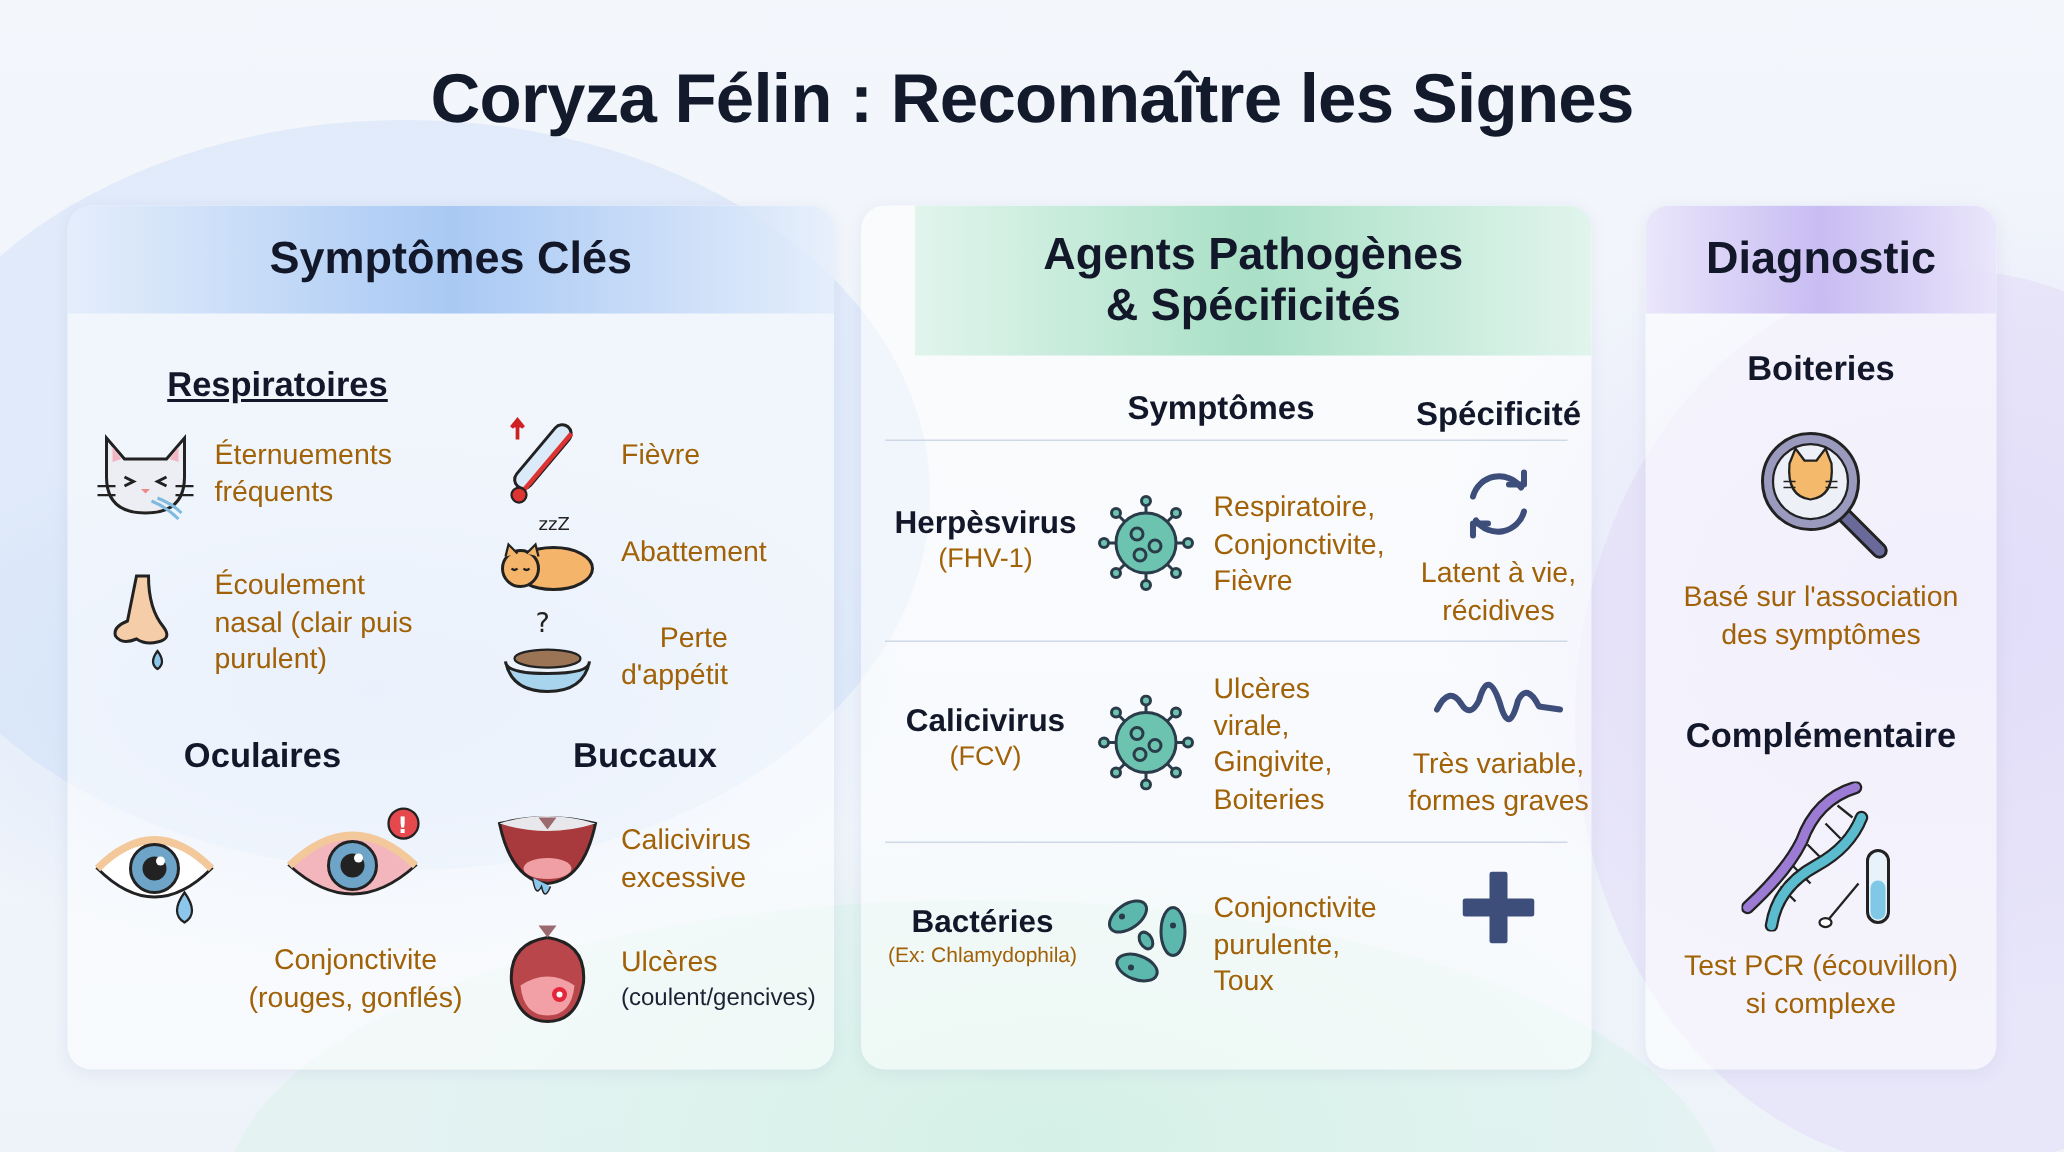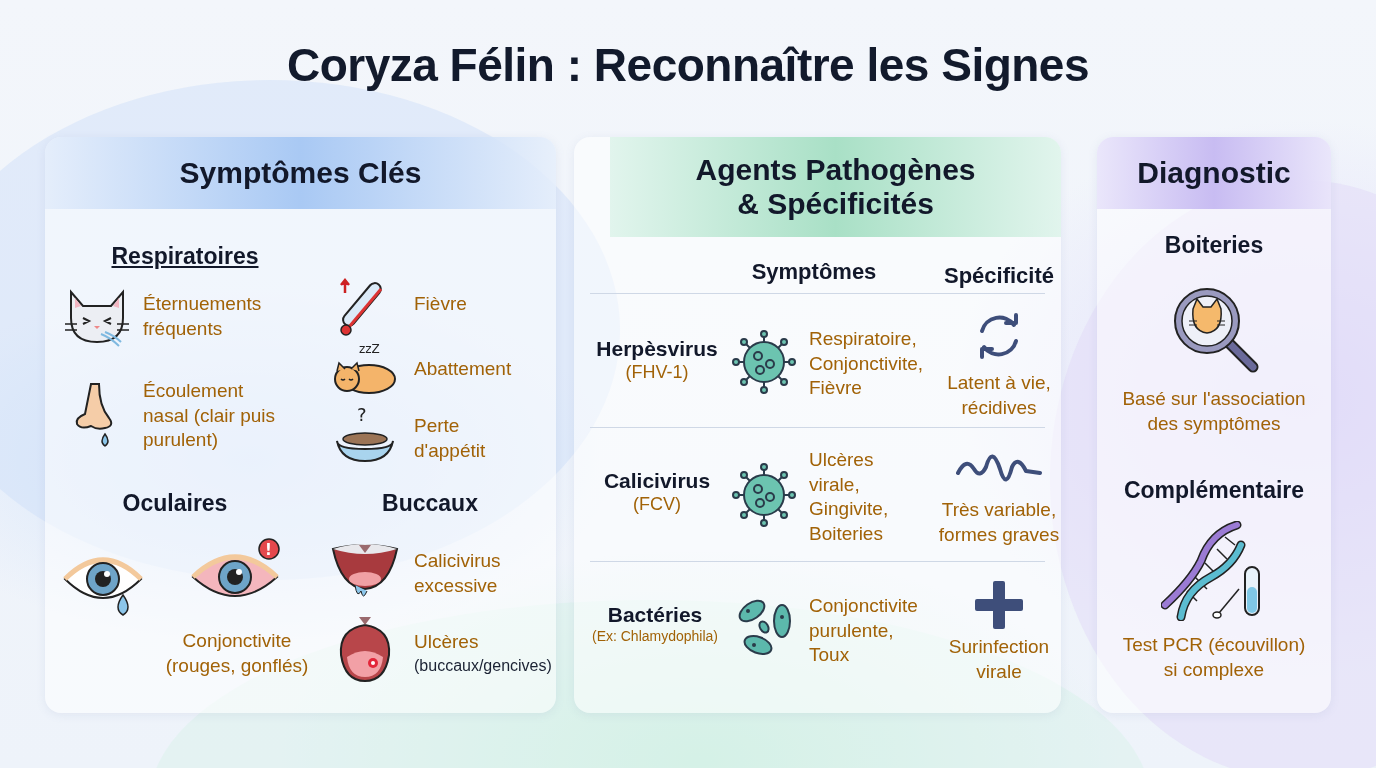--- a/index.html
+++ b/index.html
@@ -119,21 +119,21 @@
   </div>
   <div class="abs txt" style="left:369px; top:220px;">Abattement</div>
 
   <div class="abs" style="left:288px; top:268px;">
     <svg width="64" height="62" viewBox="0 0 64 62">
       <text x="24" y="16" font-size="18" font-family="DejaVu Sans" fill="#222">?</text>
       <ellipse cx="32" cy="34" rx="22" ry="6" fill="#9b7456" stroke="#222" stroke-width="1.5"></ellipse>
       <path d="M4 36 Q8 56 32 56 Q56 56 60 36 Q60 44 32 44 Q4 44 4 36 Z" fill="#a9d4ee" stroke="#222" stroke-width="2"></path>
     </svg>
   </div>
-  <div class="abs txt" style="left:369px; top:277px;">
+  <div class="abs txt" style="left:369px; top:277px;text-align:right;">
     <div>Perte</div>
     <div>d'appétit</div>
   </div>
 
   <div class="abs h3" style="left:30px; top:353px; width:200px;">Oculaires</div>
 
   <div class="abs" style="left:16px; top:408px;">
     <svg width="84" height="76" viewBox="0 0 84 76">
       <path d="M4 34 Q42 -4 80 34 Q42 72 4 34 Z" fill="#fff" stroke="#222" stroke-width="2"></path>
       <path d="M4 34 Q42 -4 80 34" fill="none" stroke="#f3c99c" stroke-width="5"></path>
@@ -180,21 +180,21 @@
     <svg width="56" height="70" viewBox="0 0 56 70">
       <path d="M28 10 Q2 14 4 40 Q8 66 28 66 Q48 66 52 40 Q54 14 28 10 Z" fill="#b8464a" stroke="#222" stroke-width="2"></path>
       <path d="M22 2 h12 l-6 8 Z" fill="#9a6a6e"></path>
       <path d="M10 42 Q28 30 46 42 Q44 62 28 62 Q12 62 10 42 Z" fill="#f2a0a6"></path>
       <circle cx="36" cy="48" r="5" fill="#e3263a"></circle>
       <circle cx="36" cy="48" r="2" fill="#fff"></circle>
     </svg>
   </div>
   <div class="abs" style="left:369px; top:493px;">
     <div class="txt">Ulcères</div>
-    <div class="txt-sm">(buccaux/gencives)</div>
+    <div class="txt-sm">(coulent/gencives)</div>
   </div>
 </section>
 
 <section class="panel" id="p2">
   <div class="panel-header">
     <div>
       <div>Agents Pathogènes</div>
       <div>&amp; Spécificités</div>
     </div>
   </div>
@@ -322,24 +322,20 @@
     <div>Conjonctivite</div>
     <div>purulente,</div>
     <div>Toux</div>
   </div>
   <div class="abs" style="left:401px; top:444px;">
     <svg width="48" height="48" viewBox="0 0 48 48">
       <rect x="18" y="0" width="12" height="48" rx="2" fill="#3e4e7a"></rect>
       <rect x="0" y="18" width="48" height="12" rx="2" fill="#3e4e7a"></rect>
     </svg>
   </div>
-  <div class="abs txt center" style="left:355px; top:498px; width:140px;">
-    <div>Surinfection</div>
-    <div>virale</div>
-  </div>
 </section>
 
 <section class="panel" id="p3">
   <div class="panel-header">Diagnostic</div>
 
   <div class="abs h3" style="left:0; top:95px; width:234px;">Boiteries</div>
   <div class="abs" style="left:72px; top:146px;">
     <svg width="92" height="92" viewBox="0 0 92 92">
       <line x1="60" y1="60" x2="84" y2="84" stroke="#222" stroke-width="11" stroke-linecap="round"></line>
       <line x1="60" y1="60" x2="84" y2="84" stroke="#6a6a9a" stroke-width="7" stroke-linecap="round"></line>

